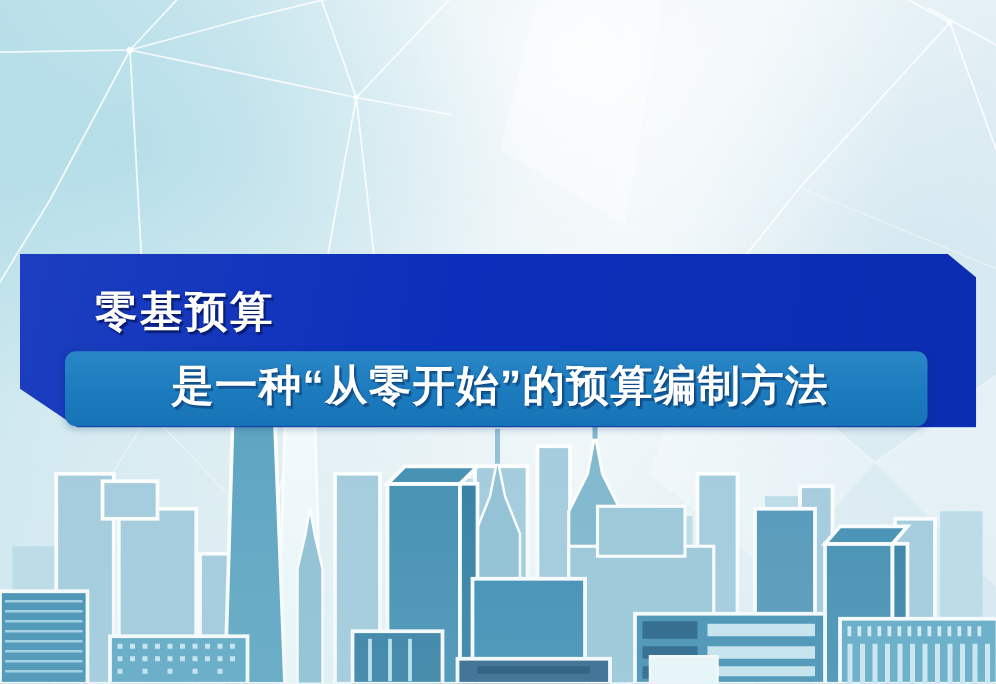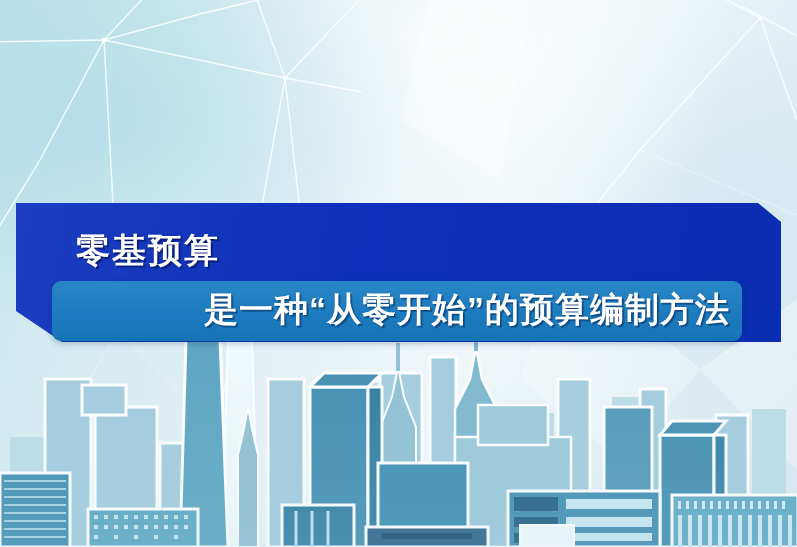--- a/index.html
+++ b/index.html
@@ -104,21 +104,21 @@
     font-size: 34px;
     font-weight: 700;
     letter-spacing: 1px;
     color: #ffffff;
     line-height: 1.1;
     text-shadow:
       2px 2px 0 rgba(7,55,110,0.5),
       1px 1px 0 rgba(7,55,110,0.4),
       0 0 2px rgba(7,55,110,0.35);
     white-space: nowrap;
-    text-align: right;
+    text-align: center;
   }
 </style>
 </head>
 <body>
 
 <div id="stage">
 
   <div class="sky"></div>
   <div class="sky-soft"></div>
 

